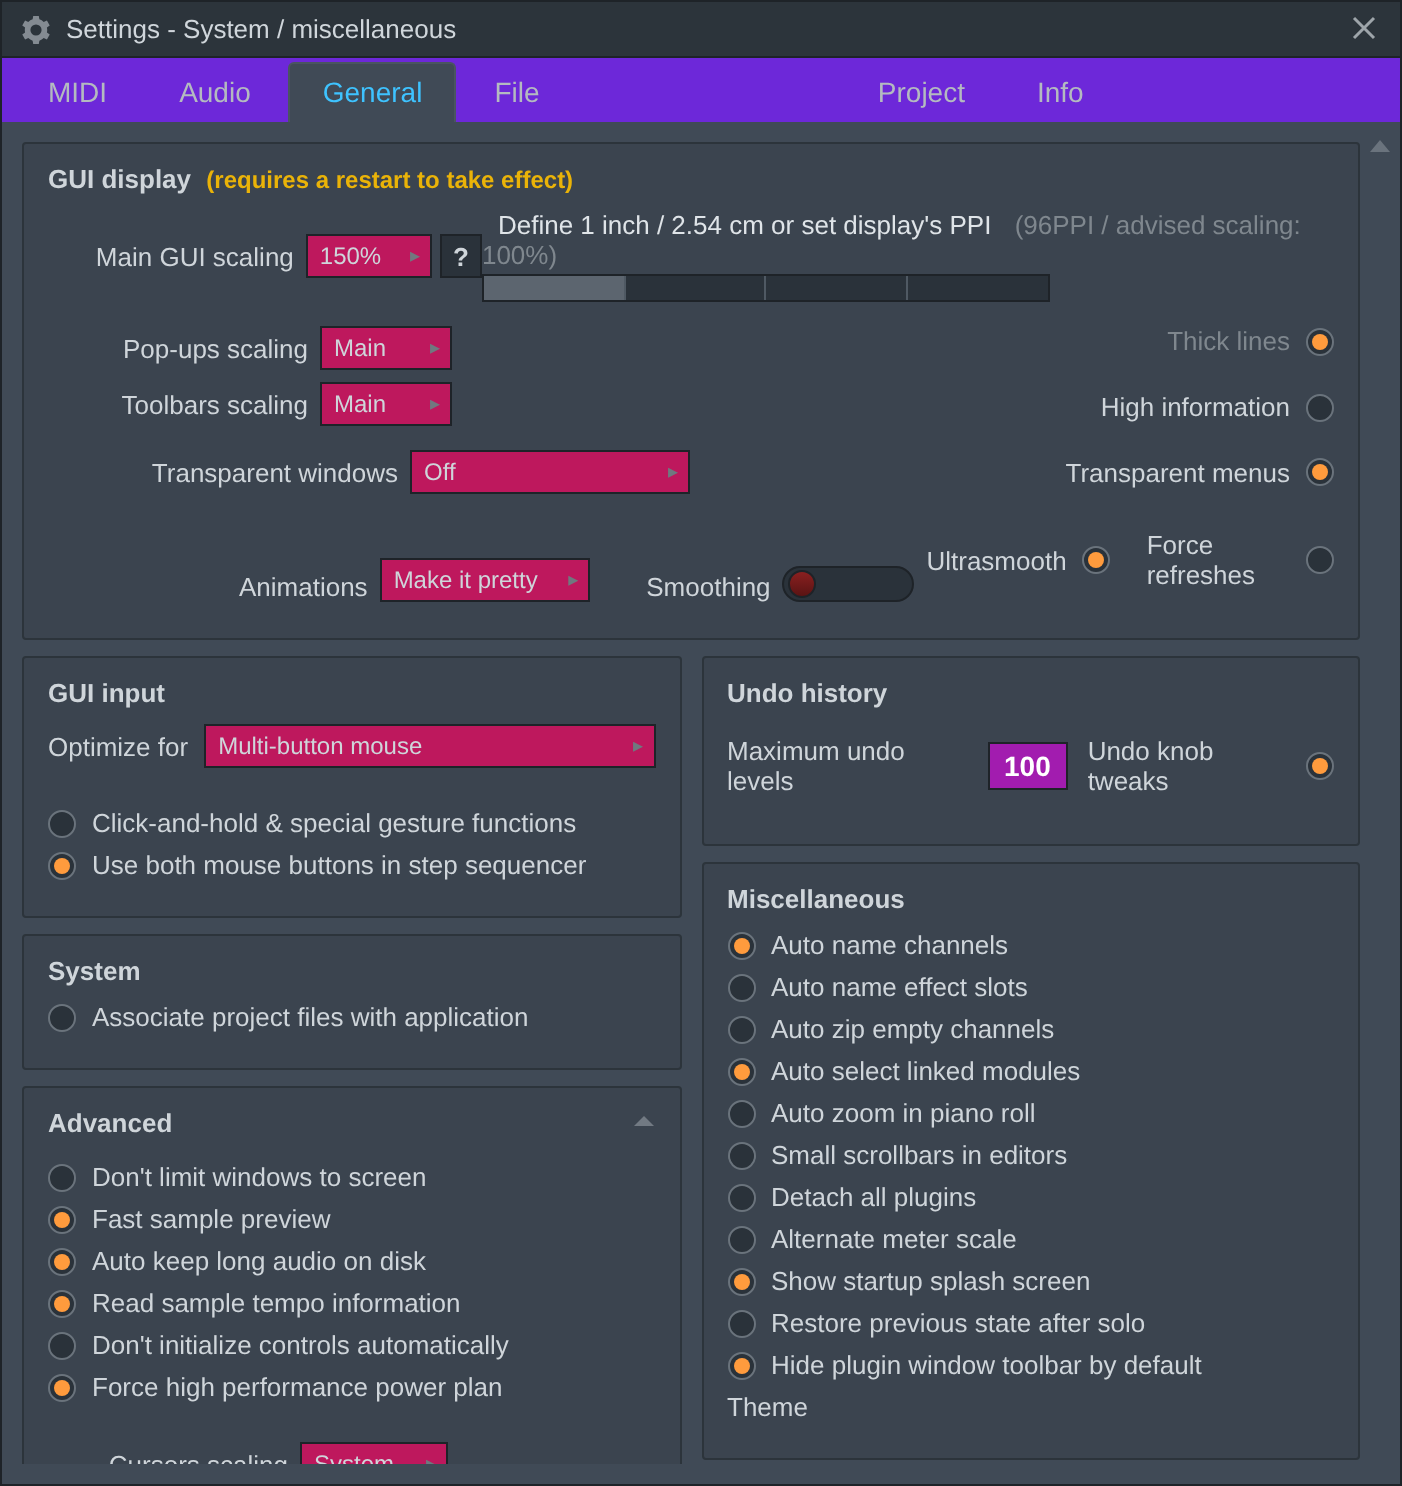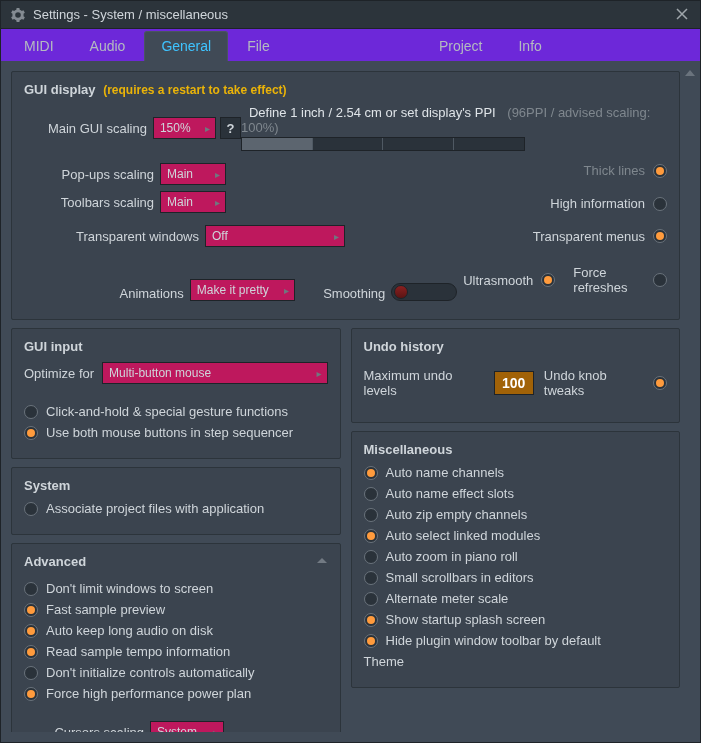--- a/index.html
+++ b/index.html
@@ -35,21 +35,21 @@
 .radio.on::after { content:""; position:absolute; left:2px; top:2px; width:8px; height:8px; border-radius:50%; background:#ff9b3d; }
 .radiolbl { font-size:13px; color:#cfd5da; }
 .radrow { display:flex; align-items:center; margin:6px 0; }
 .right-radios { margin-left:auto; display:flex; flex-direction:column; align-items:flex-end; gap:6px; }
 .right-radios .radrow { flex-direction:row-reverse; }
 .right-radios .radio { margin-right:0; margin-left:8px; }
 .slider { width:72px; height:18px; background:#2a323a; border:1px solid #1e2328; border-radius:9px; position:relative; margin:0 6px; }
 .slider .knob { position:absolute; left:2px; top:1px; width:14px; height:14px; border-radius:50%; background:linear-gradient(#8a2020,#5a1414); border:1px solid #1e2328; }
 .cols { display:flex; gap:10px; }
 .col { flex:1; }
-.numbox { width:42px; height:24px; background:#a16207; border:1px solid #1e2328; color:#fff; display:flex; align-items:center; justify-content:center; font-size:14px; font-weight:bold; margin:0 10px; }
+.numbox { width:42px; height:24px; background:#a21caf; border:1px solid #1e2328; color:#fff; display:flex; align-items:center; justify-content:center; font-size:14px; font-weight:bold; margin:0 10px; }
 .group.collapsible .group-header { display:flex; align-items:center; cursor:pointer; }
 .group .caret { margin-left:auto; opacity:.5; }
 .dimtxt { color:#7f878e; }
 
 
 .content-inner::-webkit-scrollbar { width:10px; }
 .content-inner::-webkit-scrollbar-thumb { background:#2c343b; }
 .content-inner::-webkit-scrollbar-track { background:#3b444f; }
 </style>
 </head>
@@ -277,25 +277,33 @@
             <div class="radrow">
                 <span class="radio"></span>
                 <span class="radiolbl">Auto zoom in piano roll</span>
               </div>
             <div class="radrow">
                 <span class="radio"></span>
                 <span class="radiolbl">Small scrollbars in editors</span>
               </div>
             <div class="radrow">
                 <span class="radio"></span>
+                <span class="radiolbl">Detach all plugins</span>
+              </div>
+            <div class="radrow">
+                <span class="radio"></span>
                 <span class="radiolbl">Alternate meter scale</span>
               </div>
             <div class="radrow">
                 <span class="radio on"></span>
                 <span class="radiolbl">Show startup splash screen</span>
+              </div>
+            <div class="radrow">
+                <span class="radio"></span>
+                <span class="radiolbl">Restore previous state after solo</span>
               </div>
             <div class="radrow">
                 <span class="radio on"></span>
                 <span class="radiolbl">Hide plugin window toolbar by default</span>
               </div>
             <div class="row">
               <span class="lbl">Theme</span>
             </div>
           </div>
 

